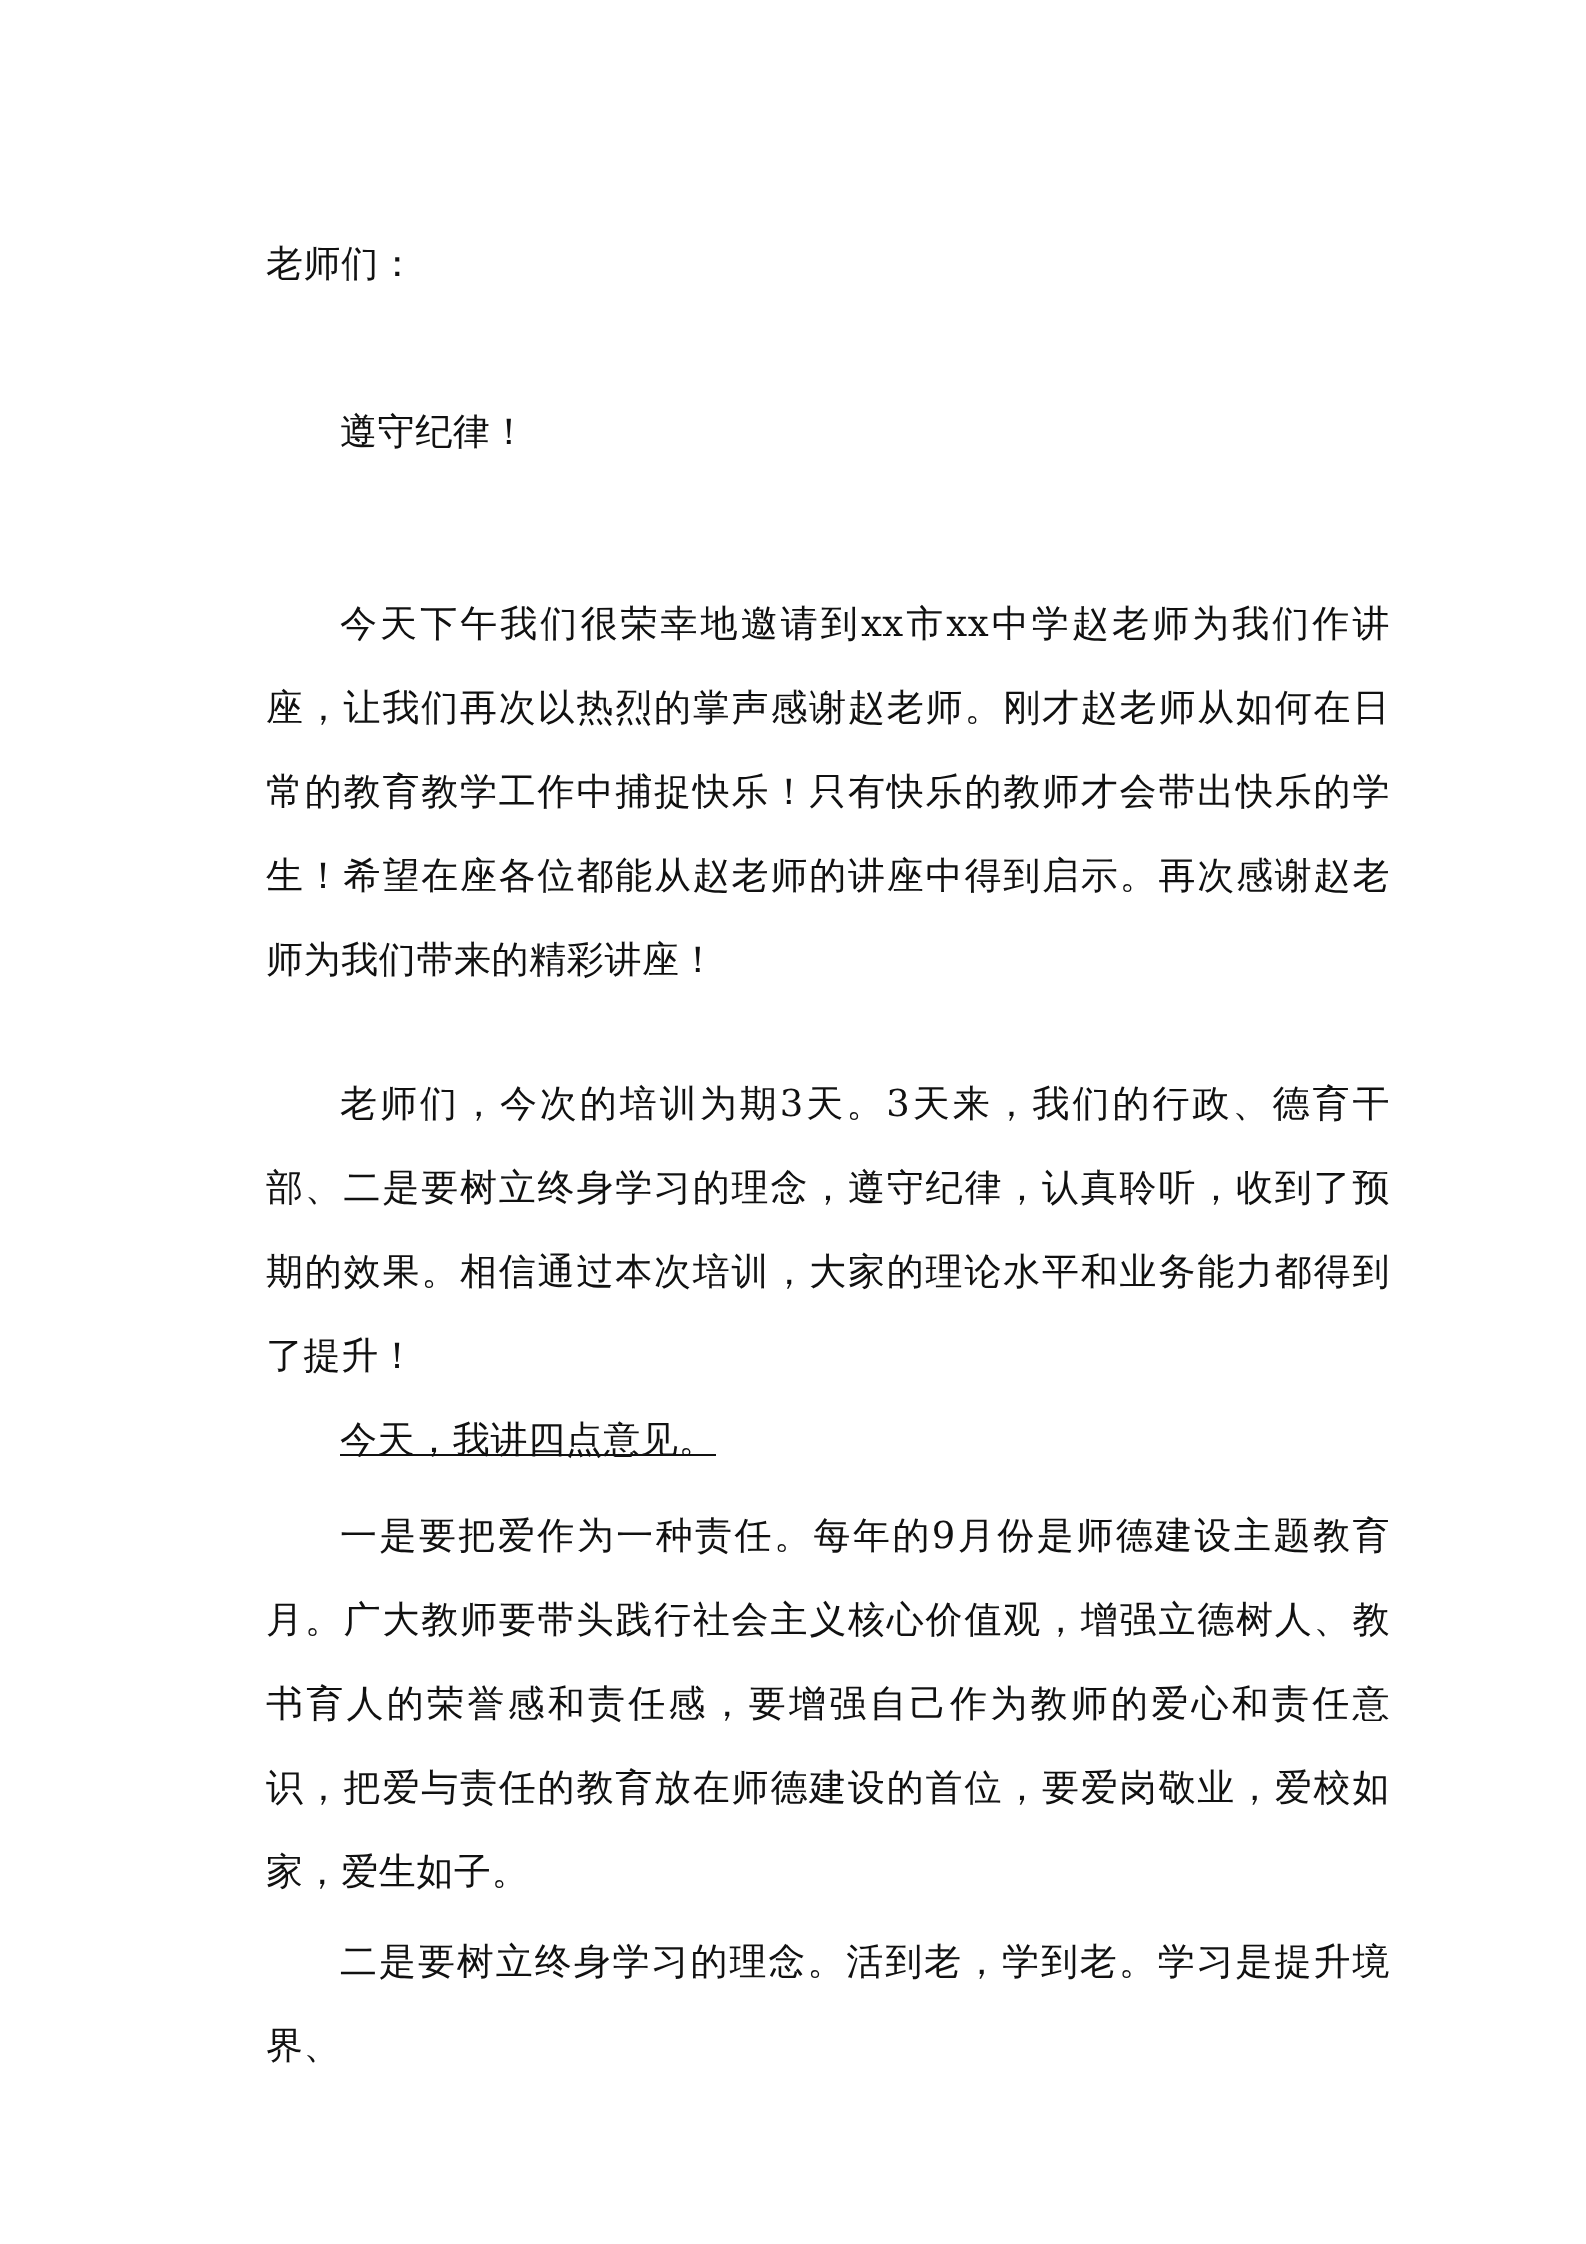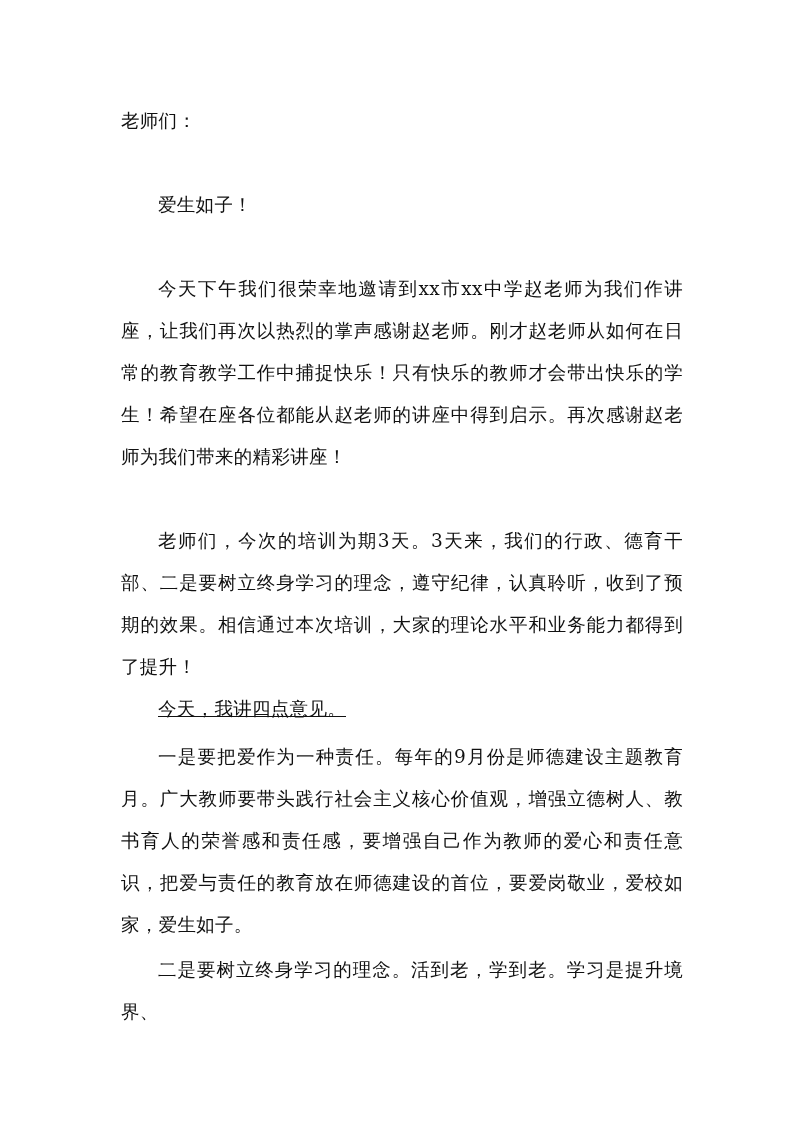--- a/index.html
+++ b/index.html
@@ -23,30 +23,30 @@
     }
     .para {
       position: absolute;
       left: 0;
       width: 562px;
       font-size: 18.5px;
       line-height: 42px;
       text-align: justify;
       text-align-last: left;
       letter-spacing: 0.3px;
-      margin: 4px;
+      margin: 16px;
     }
     .indent {
       text-indent: 37px;
     }
   </style>
 </head>
 <body>
 
 <div class="page">
   <p class="para" style="top: 96px;">老师们：</p>
-  <p class="para indent" style="top: 180px;">爱生如子！</p>
-  <p class="para indent" style="top: 264px;">今天下午我们很荣幸地邀请到xx市xx中学赵老师为我们作讲座，让我们再次以热烈的掌声感谢赵老师。刚才赵老师从如何在日常的教育教学工作中捕捉快乐！只有快乐的教师才会带出快乐的学生！希望在座各位都能从赵老师的讲座中得到启示。再次感谢赵老师为我们带来的精彩讲座！</p>
+  <p class="para indent" style="top: 180px;">遵守纪律！</p>
+  <p class="para indent" style="top: 276px;">今天下午我们很荣幸地邀请到xx市xx中学赵老师为我们作讲座，让我们再次以热烈的掌声感谢赵老师。刚才赵老师从如何在日常的教育教学工作中捕捉快乐！只有快乐的教师才会带出快乐的学生！希望在座各位都能从赵老师的讲座中得到启示。再次感谢赵老师为我们带来的精彩讲座！</p>
   <p class="para indent" style="top: 516px;">老师们，今次的培训为期3天。3天来，我们的行政、德育干部、二是要树立终身学习的理念，遵守纪律，认真聆听，收到了预期的效果。相信通过本次培训，大家的理论水平和业务能力都得到了提升！</p>
   <p class="para indent" style="top: 684px; text-decoration: underline;">今天，我讲四点意见。</p>
   <p class="para indent" style="top: 732px;">一是要把爱作为一种责任。每年的9月份是师德建设主题教育月。广大教师要带头践行社会主义核心价值观，增强立德树人、教书育人的荣誉感和责任感，要增强自己作为教师的爱心和责任意识，把爱与责任的教育放在师德建设的首位，要爱岗敬业，爱校如家，爱生如子。</p>
   <p class="para indent" style="top: 945px;">二是要树立终身学习的理念。活到老，学到老。学习是提升境界、</p>
 </div>
 
 </body></html>

